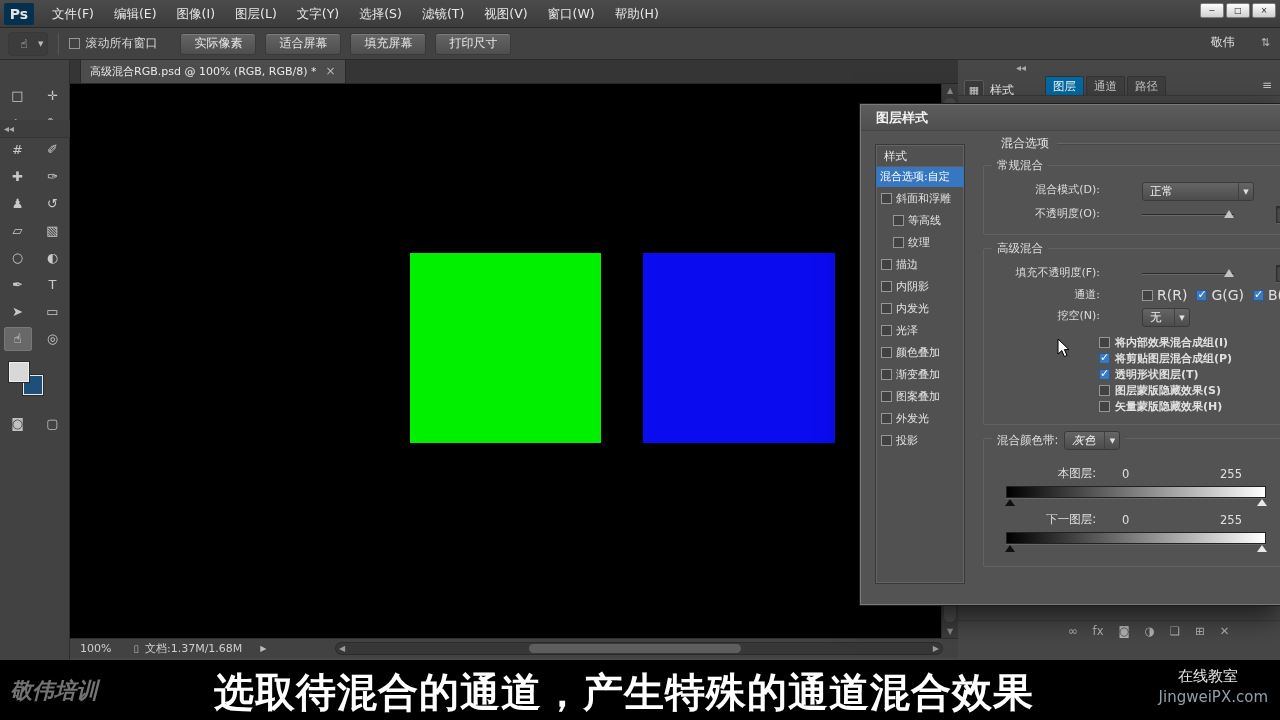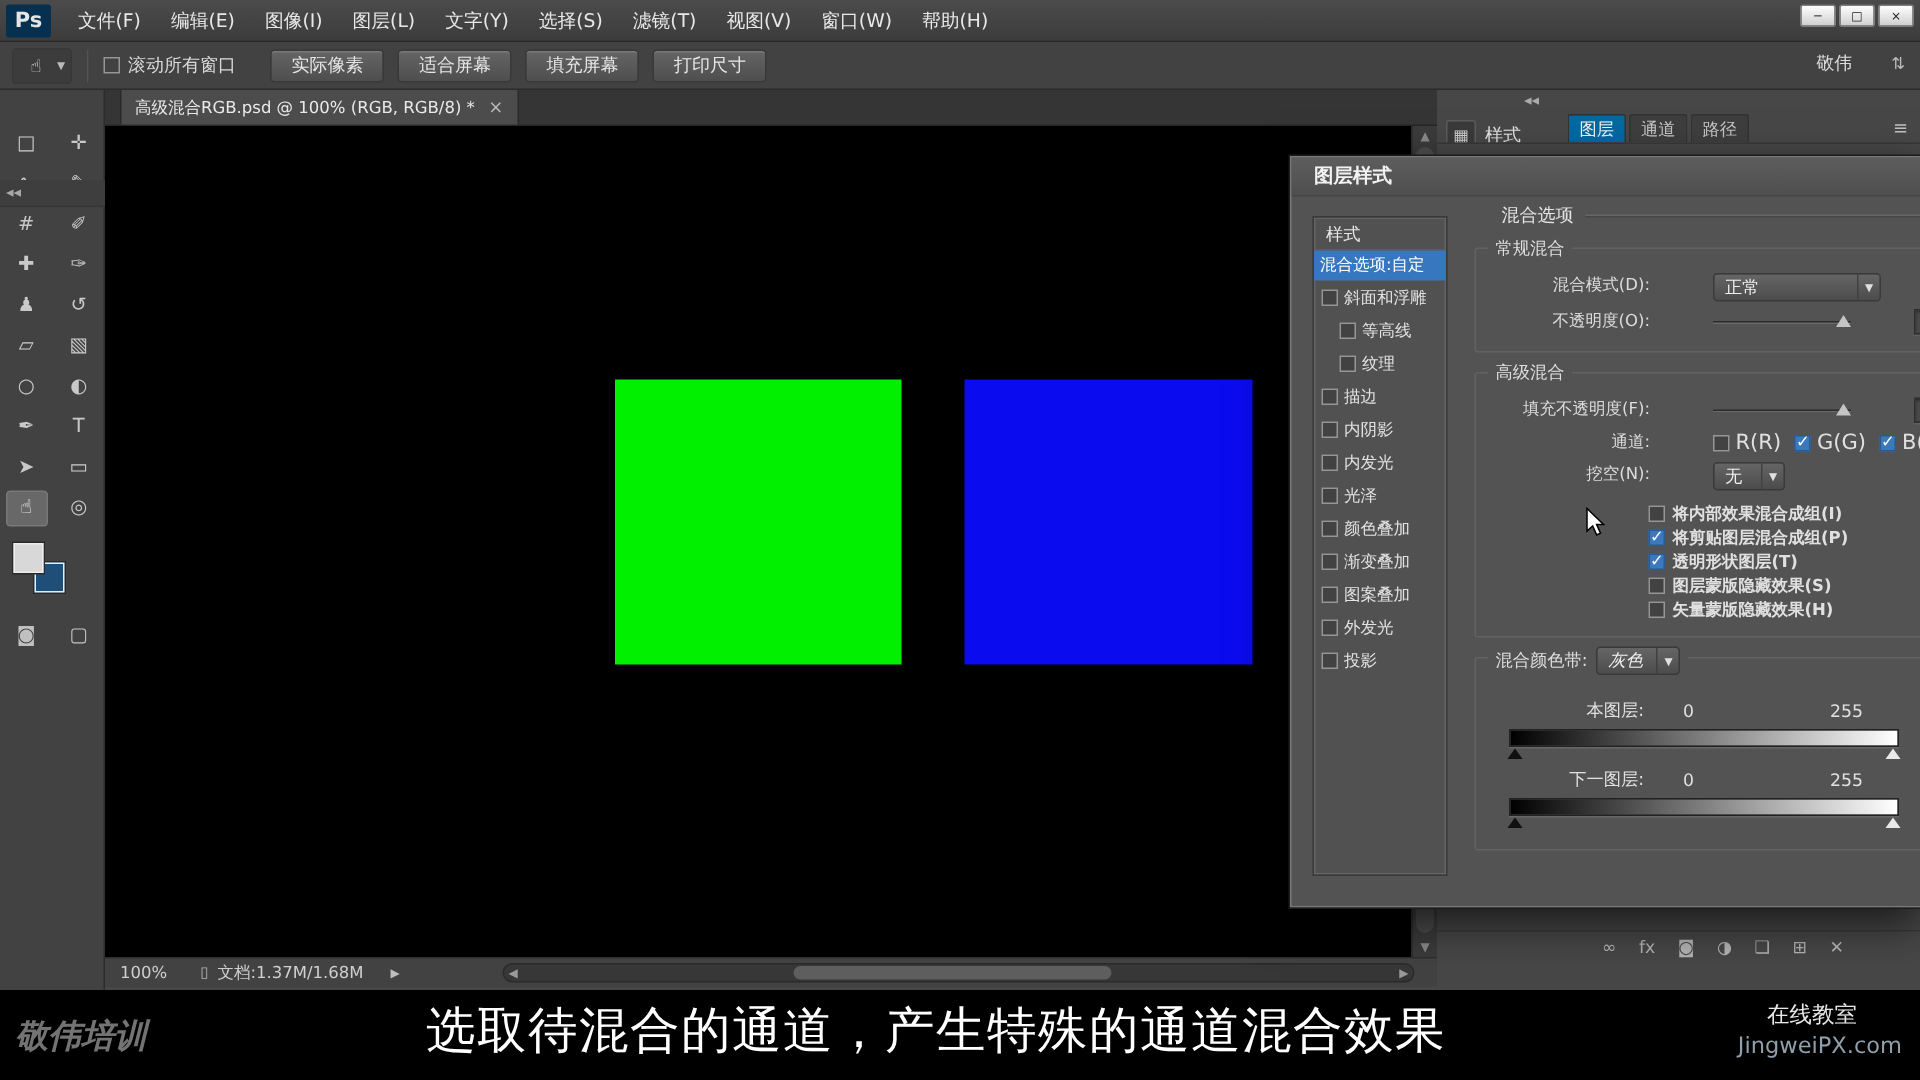--- a/index.html
+++ b/index.html
@@ -97,21 +97,21 @@
   .ptab.active { background:#0369a1; color:#f0f0f0; }
   .pmenu { position:absolute; right:8px; top:18px; color:#c0c0c0; font-size:12px; }
   .panel-body { position:absolute; left:0; top:35px; width:322px; height:540px; background:#464646; border-top:1px solid #383838; }
   .panel-footer { position:absolute; left:0; bottom:20px; width:322px; height:20px; background:#474747;
     border-top:1px solid #3a3a3a; display:flex; align-items:center; gap:15px; padding-left:110px;
     color:#b4b4b4; font-size:11.5px; }
 
   
   .banner { position:absolute; left:0; top:660px; width:1280px; height:60px; background:#000; z-index:20; }
   .brand { position:absolute; left:10px; top:16px; font-size:22px; font-weight:bold; font-style:italic; color:#737373;font-family:Liberation Serif, serif; }
-  .subtitle { position:absolute; left:0; top:5px; width:1248px; text-align:center; font-size:33px; font-weight:normal;
+  .subtitle { position:absolute; left:0; top:5px; width:1248px; text-align:center; font-size:40px; font-weight:bold;
     color:#fff; text-shadow:0 0 2px #000; letter-spacing:1px; }
   .rt1 { position:absolute; right:42px; top:7px; font-size:15px; color:#e8e8e8; }
   .rt2 { position:absolute; right:12px; top:28px; font-size:15px; color:#8fa0ac; }
 
   
   .dialog { position:absolute; left:860px; top:104px; width:426px; height:501px; background:#535353;
     border:1px solid #7a7a7a; outline:1px solid #1c1c1c; box-shadow:-6px 10px 28px rgba(0,0,0,.65); z-index:50; }
   .dlg-title { height:26px; line-height:26px; padding-left:15px; font-weight:bold; font-size:13px; color:#f2f2f2;
     background:linear-gradient(#5d5d5d,#4f4f4f); border-bottom:1px solid #454545; }
   .styles-list { position:absolute; left:14px; top:39px; width:90px; height:440px; background:#515151;

